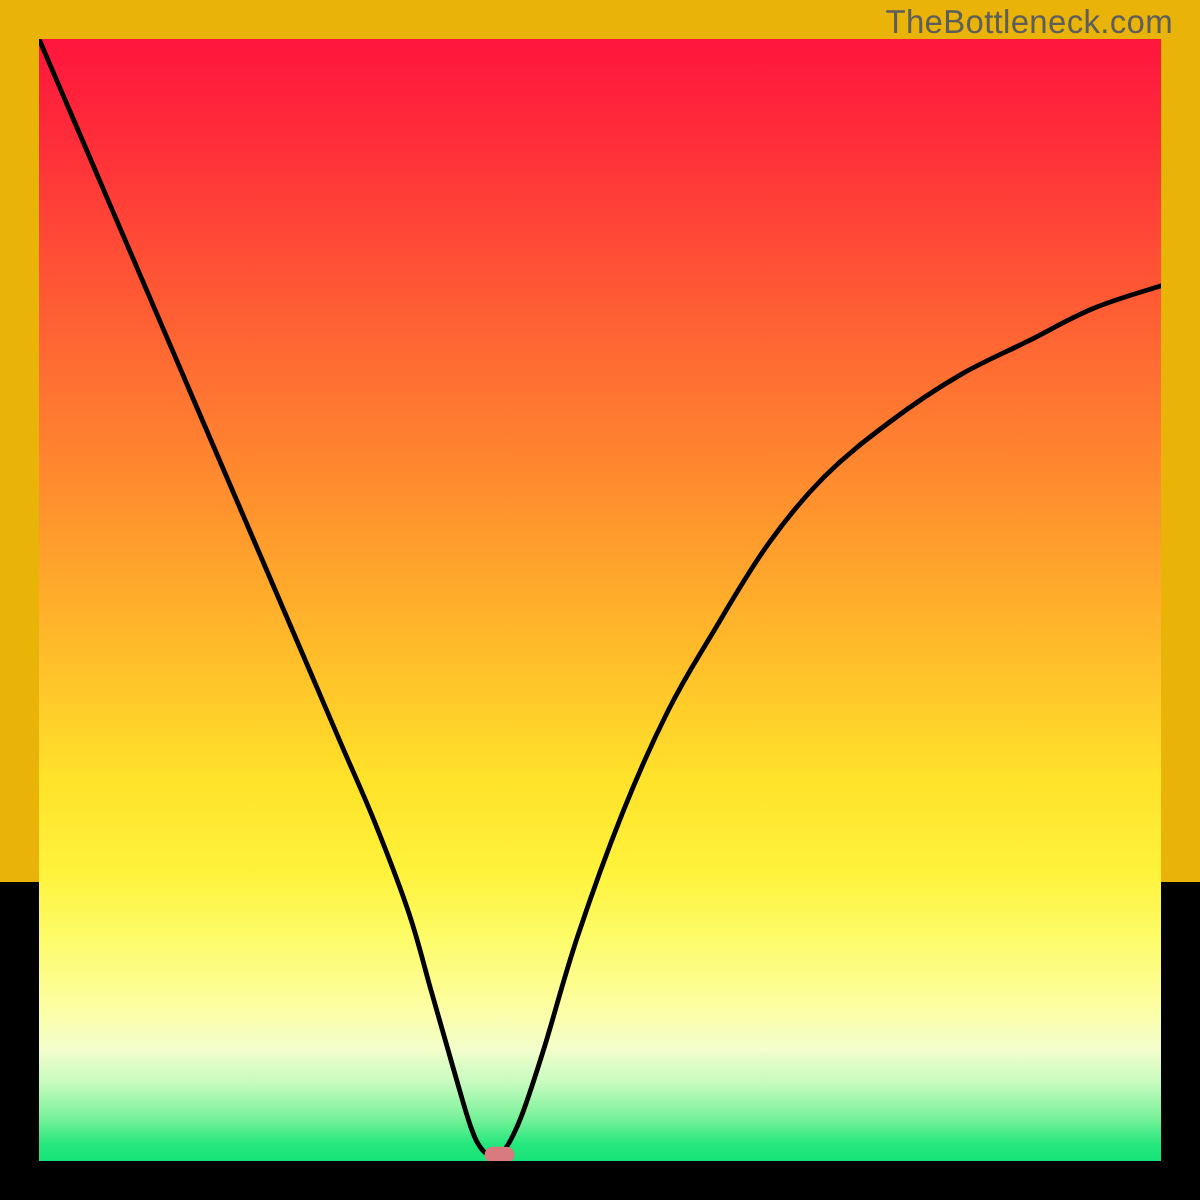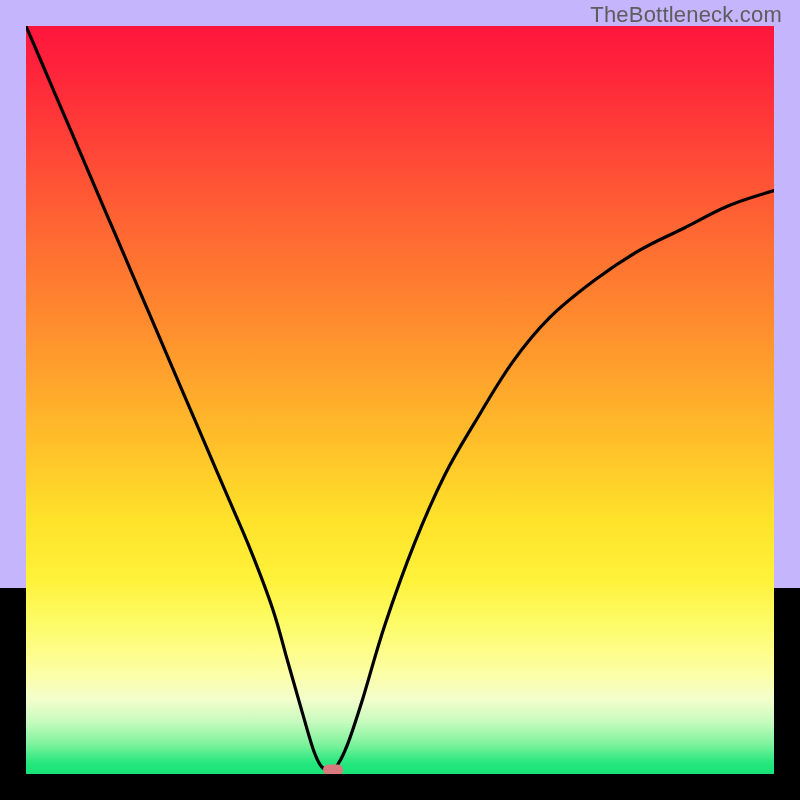--- a/index.html
+++ b/index.html
@@ -8,21 +8,21 @@
     width: 800px;
     height: 800px;
     overflow: hidden;
     font-family: Arial, Helvetica, sans-serif;
     background: #000;
   }
   .frame {
     position: relative;
     width: 800px;
     height: 588px;
-    background: #c4b5fd;
+    background: #eab308;
     box-sizing: border-box;
     text-align: right;
   }
   .watermark {
     position: absolute;
     top: 2px;
     right: 18px;
     color: #5d5d5d;
     font-size: 22px;
     font-weight: 400;

